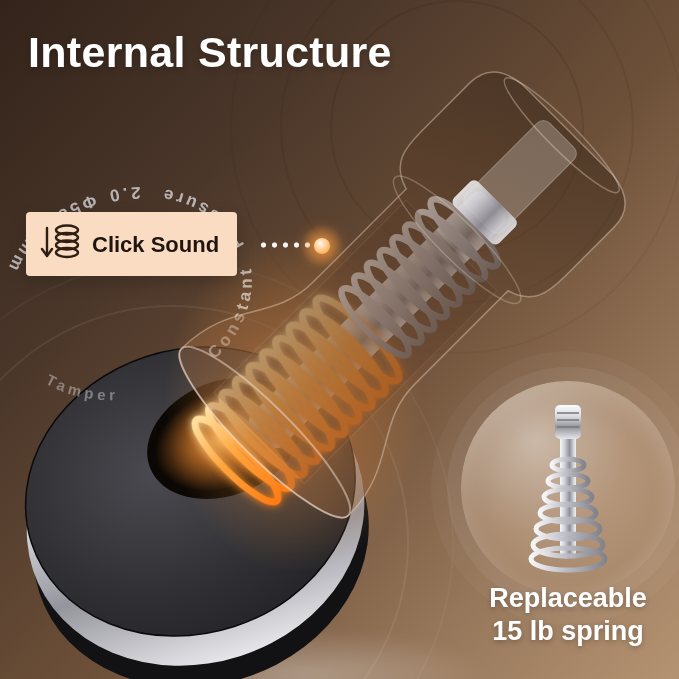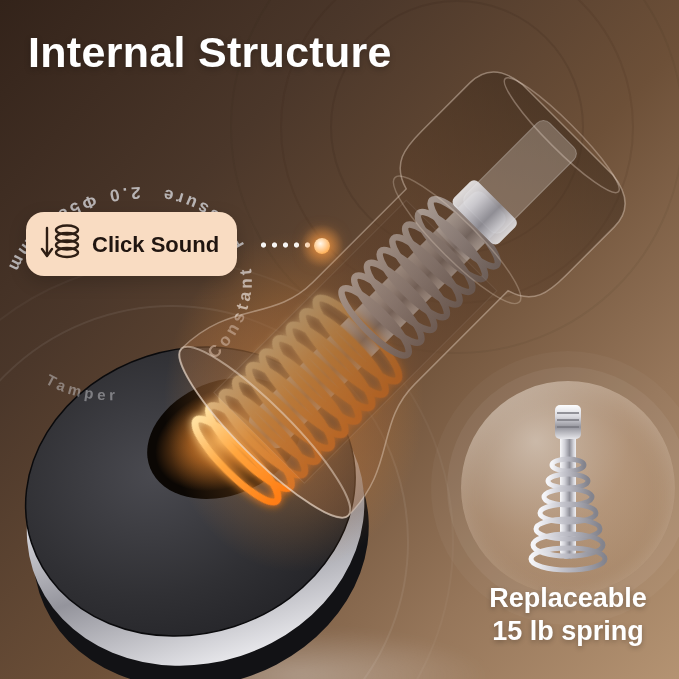--- a/index.html
+++ b/index.html
@@ -24,21 +24,21 @@
   .engrave{font-size:17px;font-weight:700;letter-spacing:4px;word-spacing:12px;fill:#d8d8dc;opacity:.78;}
   .engrave.dim{opacity:.45;font-size:15px;}
   .floor-glow{
     position:absolute;left:110px;top:628px;width:380px;height:95px;border-radius:50%;
     background:radial-gradient(ellipse at center,rgba(255,255,255,.32),rgba(255,255,255,0) 70%);
     filter:blur(6px);
   }
   .callout{
     position:absolute;left:26px;top:212px;
     display:flex;align-items:center;gap:10px;
-    padding:10px 18px 10px 12px;border-radius:18px;
+    padding:10px 18px 10px 12px;border-radius:4px;
     background:#f9dcc2;box-shadow:0 6px 18px rgba(0,0,0,.18);
   }
   .callout-text span{display:block;font-size:22px;line-height:27px;font-weight:700;color:#201510;}
   .dotted-line{
     position:absolute;left:258px;top:242px;width:56px;height:6px;
     background-image:radial-gradient(circle,rgba(255,255,255,.95) 2.2px,transparent 3px);
     background-size:11px 6px;background-repeat:repeat-x;background-position:left center;
   }
   .glow-halo{
     position:absolute;left:300px;top:224px;width:44px;height:44px;border-radius:50%;

